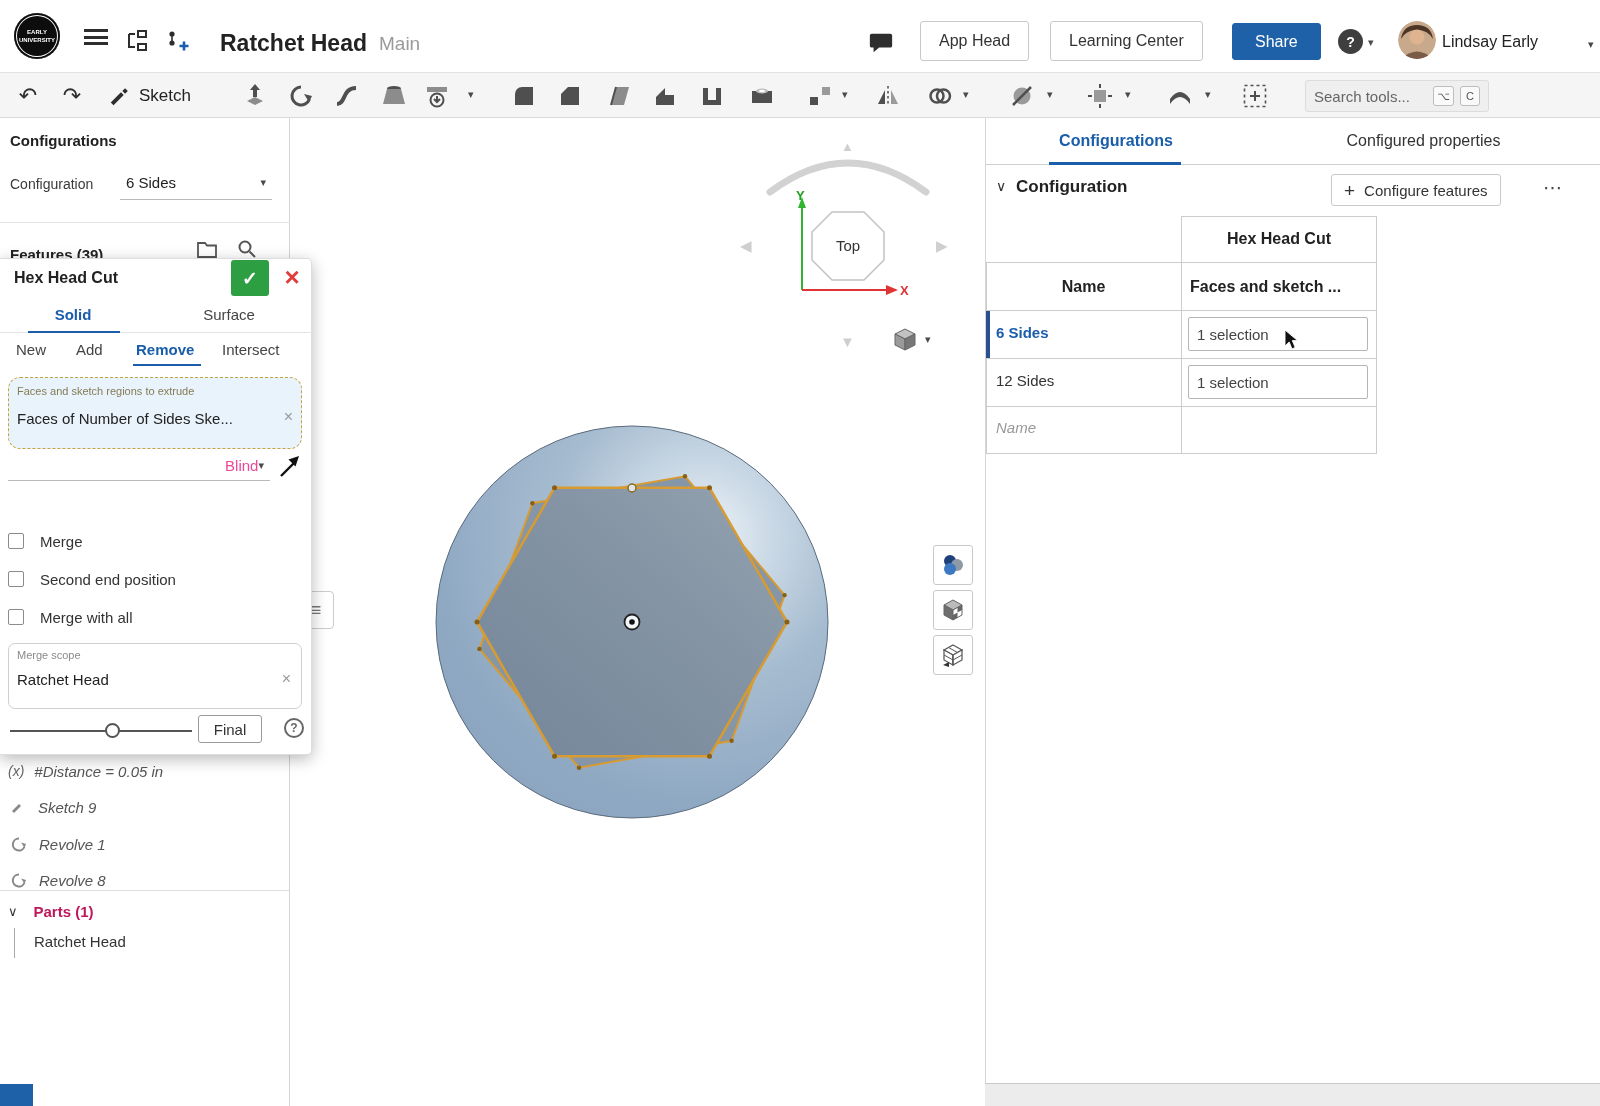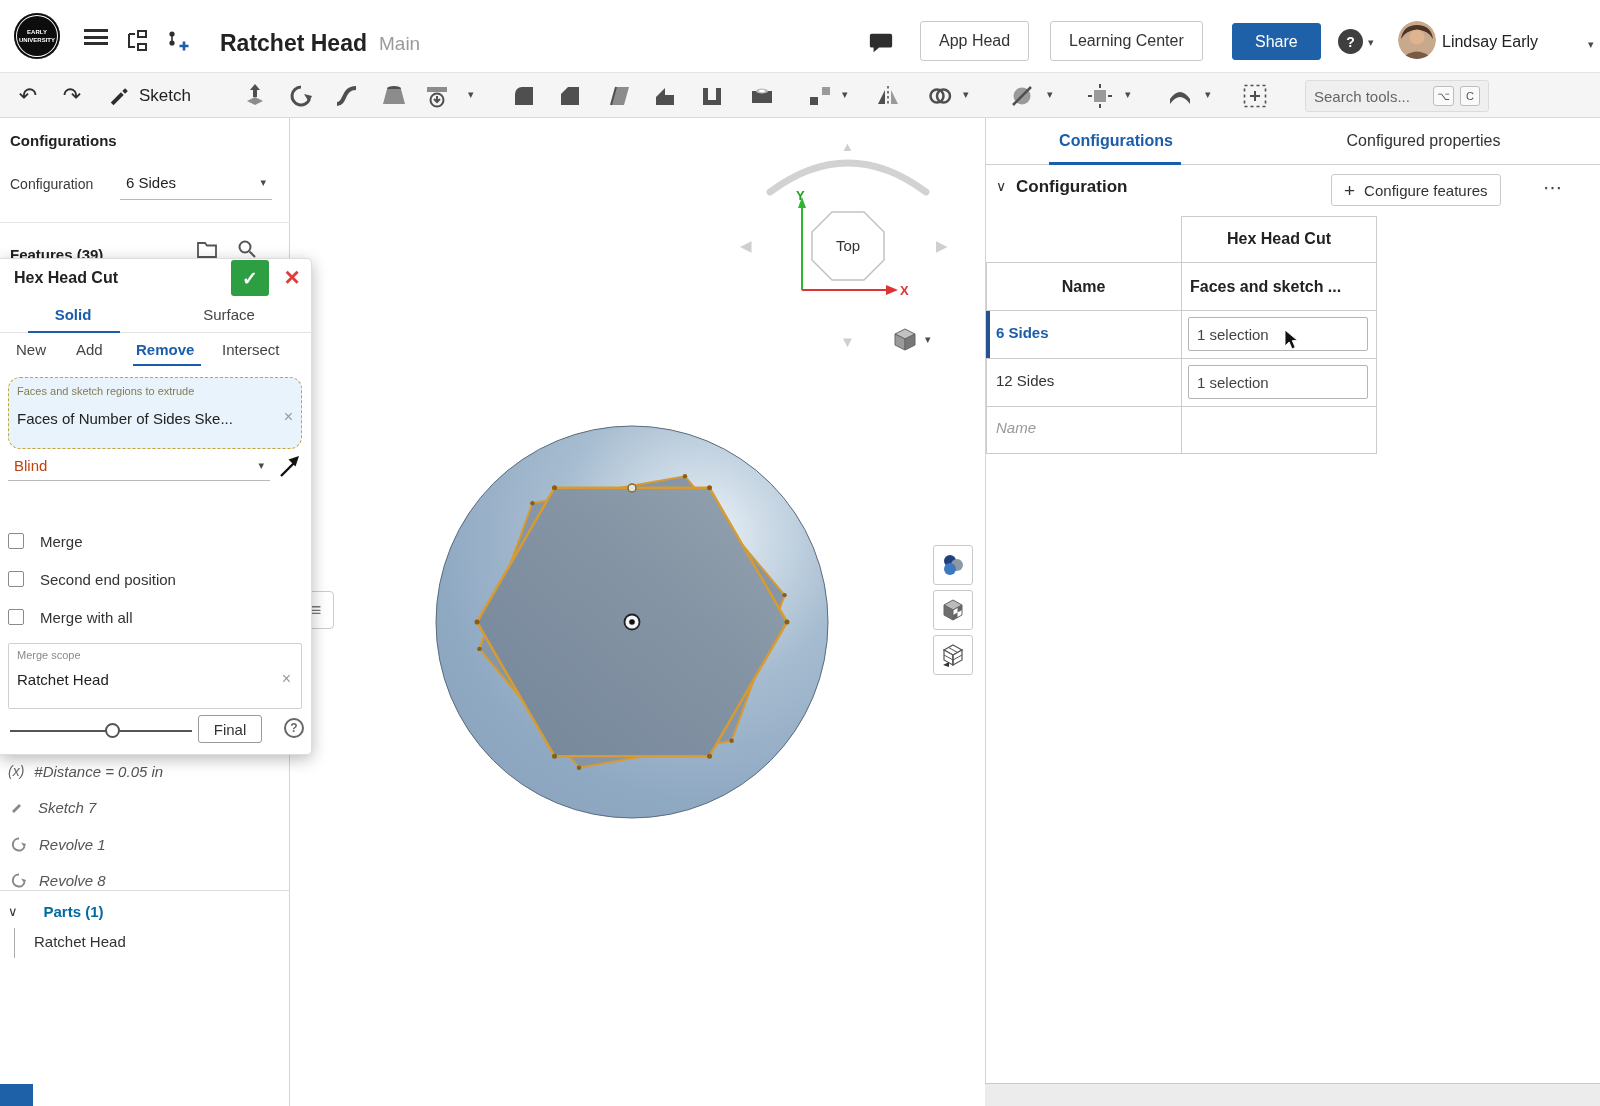--- a/index.html
+++ b/index.html
@@ -242,42 +242,42 @@
         </svg></div>
 
     <div class="featrow" style="top:636px;">
       <span style="margin-left:8px;font-size:14px;color:#666;">(x)</span>
       <span style="margin-left:10px;">#Distance = 0.05 in</span>
     </div>
     <div class="featrow" style="top:672px;">
       <svg style="margin-left:10px;" width="16" height="16" viewBox="0 0 16 16">
           <path d="M2,12 L9,5 l2,2 L4,14 Z" fill="#888"></path>
         </svg>
-      <span style="margin-left:12px;">Sketch 7</span>
+      <span style="margin-left:12px;">Sketch 9</span>
     </div>
     <div class="featrow" style="top:709px;">
       <svg style="margin-left:10px;" width="17" height="17" viewBox="0 0 17 17">
           <path d="M9,2.5 a6,6 0 1,0 5.5,8" fill="none" stroke="#888" stroke-width="2"></path>
           <polygon points="16,8 11,6.5 14.5,11.5" fill="#888"></polygon>
         </svg>
       <span style="margin-left:12px;">Revolve 1</span>
     </div>
     <div class="featrow" style="top:745px;">
       <svg style="margin-left:10px;" width="17" height="17" viewBox="0 0 17 17">
           <path d="M9,2.5 a6,6 0 1,0 5.5,8" fill="none" stroke="#888" stroke-width="2"></path>
           <polygon points="16,8 11,6.5 14.5,11.5" fill="#888"></polygon>
         </svg>
       <span style="margin-left:12px;">Revolve 8</span>
     </div>
 
     <div class="abs" style="left:0;top:772px;width:290px;height:1px;background:#ddd;"></div>
 
     <div class="abs flex" style="left:0;top:778px;width:290px;height:30px;">
       <span style="margin-left:8px;font-size:13px;color:#333;">∨</span>
-      <span style="margin-left:26px;font-size:15px;font-weight:bold;color:#0369a1;">Parts (1)</span>
+      <span style="margin-left:16px;font-size:15px;font-weight:bold;color:#be185d;">Parts (1)</span>
     </div>
     <div class="abs" style="left:14px;top:810px;width:1px;height:30px;background:#aaa;"></div>
     <div class="abs" style="left:34px;top:815px;font-size:15px;color:#333;">Ratchet Head</div>
   </div>
 
   <div class="abs" style="left:290px;top:118px;width:695px;height:988px;background:#fff;"></div>
 
   <svg class="abs" style="left:756px;top:134px;" width="184" height="62" viewBox="0 0 184 62">
       <path d="M14,58 Q92,0 170,58" fill="none" stroke="#d2d2d2" stroke-width="7" stroke-linecap="round"></path>
     </svg>
@@ -393,21 +393,21 @@
       <div class="abs" style="left:146px;top:0;width:166px;height:34px;text-align:center;line-height:32px;font-size:15px;color:#444;">Surface</div>
     </div>
 
     <div class="abs" style="left:8px;top:118px;width:294px;height:72px;background:#e9f3fb;border:1px dashed #c5a33e;border-radius:12px;">
       <div class="abs small-label" style="left:8px;top:7px;">Faces and sketch regions to extrude</div>
       <div class="abs" style="left:8px;top:32px;font-size:15px;color:#222;">Faces of Number of Sides Ske...</div>
       <span class="abs" style="right:8px;top:30px;font-size:16px;color:#999;">×</span>
     </div>
 
     <div class="abs flex" style="left:8px;top:192px;width:262px;height:30px;border-bottom:1px solid #b9b9b9;padding:0 6px;">
-      <span style="font-size:15px;color:#c2410c;flex:1;">Blind</span>
+      <span style="font-size:15px;color:#ec4899;flex:1;text-align:right;">Blind</span>
       <span class="caret">▾</span>
     </div>
     <svg class="abs" style="left:274px;top:192px;" width="30" height="30" viewBox="0 0 30 30">
         <line x1="7" y1="25" x2="21" y2="11" stroke="#111" stroke-width="2.4"></line>
         <polygon points="25,5 14.5,8.5 21.5,15.5" fill="#111"></polygon>
       </svg>
 
 
     <div class="abs flex" style="left:8px;top:273px;height:18px;">
       <span class="checkbox"></span>
@@ -415,21 +415,21 @@
     </div>
     <div class="abs flex" style="left:8px;top:311px;height:18px;">
       <span class="checkbox"></span>
       <span class="cklabel">Second end position</span>
     </div>
     <div class="abs flex" style="left:8px;top:349px;height:18px;">
       <span class="checkbox"></span>
       <span class="cklabel">Merge with all</span>
     </div>
 
-    <div class="abs" style="left:8px;top:384px;width:294px;height:66px;border:1px solid #cfcfcf;border-radius:2px;">
+    <div class="abs" style="left:8px;top:384px;width:294px;height:66px;border:1px solid #cfcfcf;border-radius:7px;">
       <div class="abs" style="left:8px;top:5px;font-size:11px;color:#8a8a8a;">Merge scope</div>
       <div class="abs" style="left:8px;top:27px;font-size:15px;color:#222;">Ratchet Head</div>
       <span class="abs" style="right:10px;top:26px;font-size:16px;color:#999;">×</span>
     </div>
 
     <div class="abs" style="left:10px;top:471px;width:182px;height:2px;background:#555;"></div>
     <div class="abs" style="left:105px;top:464px;width:15px;height:15px;border-radius:50%;background:#fff;border:2px solid #555;"></div>
     <div class="abs btn" style="left:198px;top:456px;width:64px;height:28px;font-size:15px;border-color:#9a9a9a;">Final</div>
     <div class="abs" style="left:284px;top:459px;width:20px;height:20px;border-radius:50%;border:2px solid #666;display:flex;align-items:center;justify-content:center;font-size:12px;font-weight:bold;color:#666;">?</div>
   </div>

